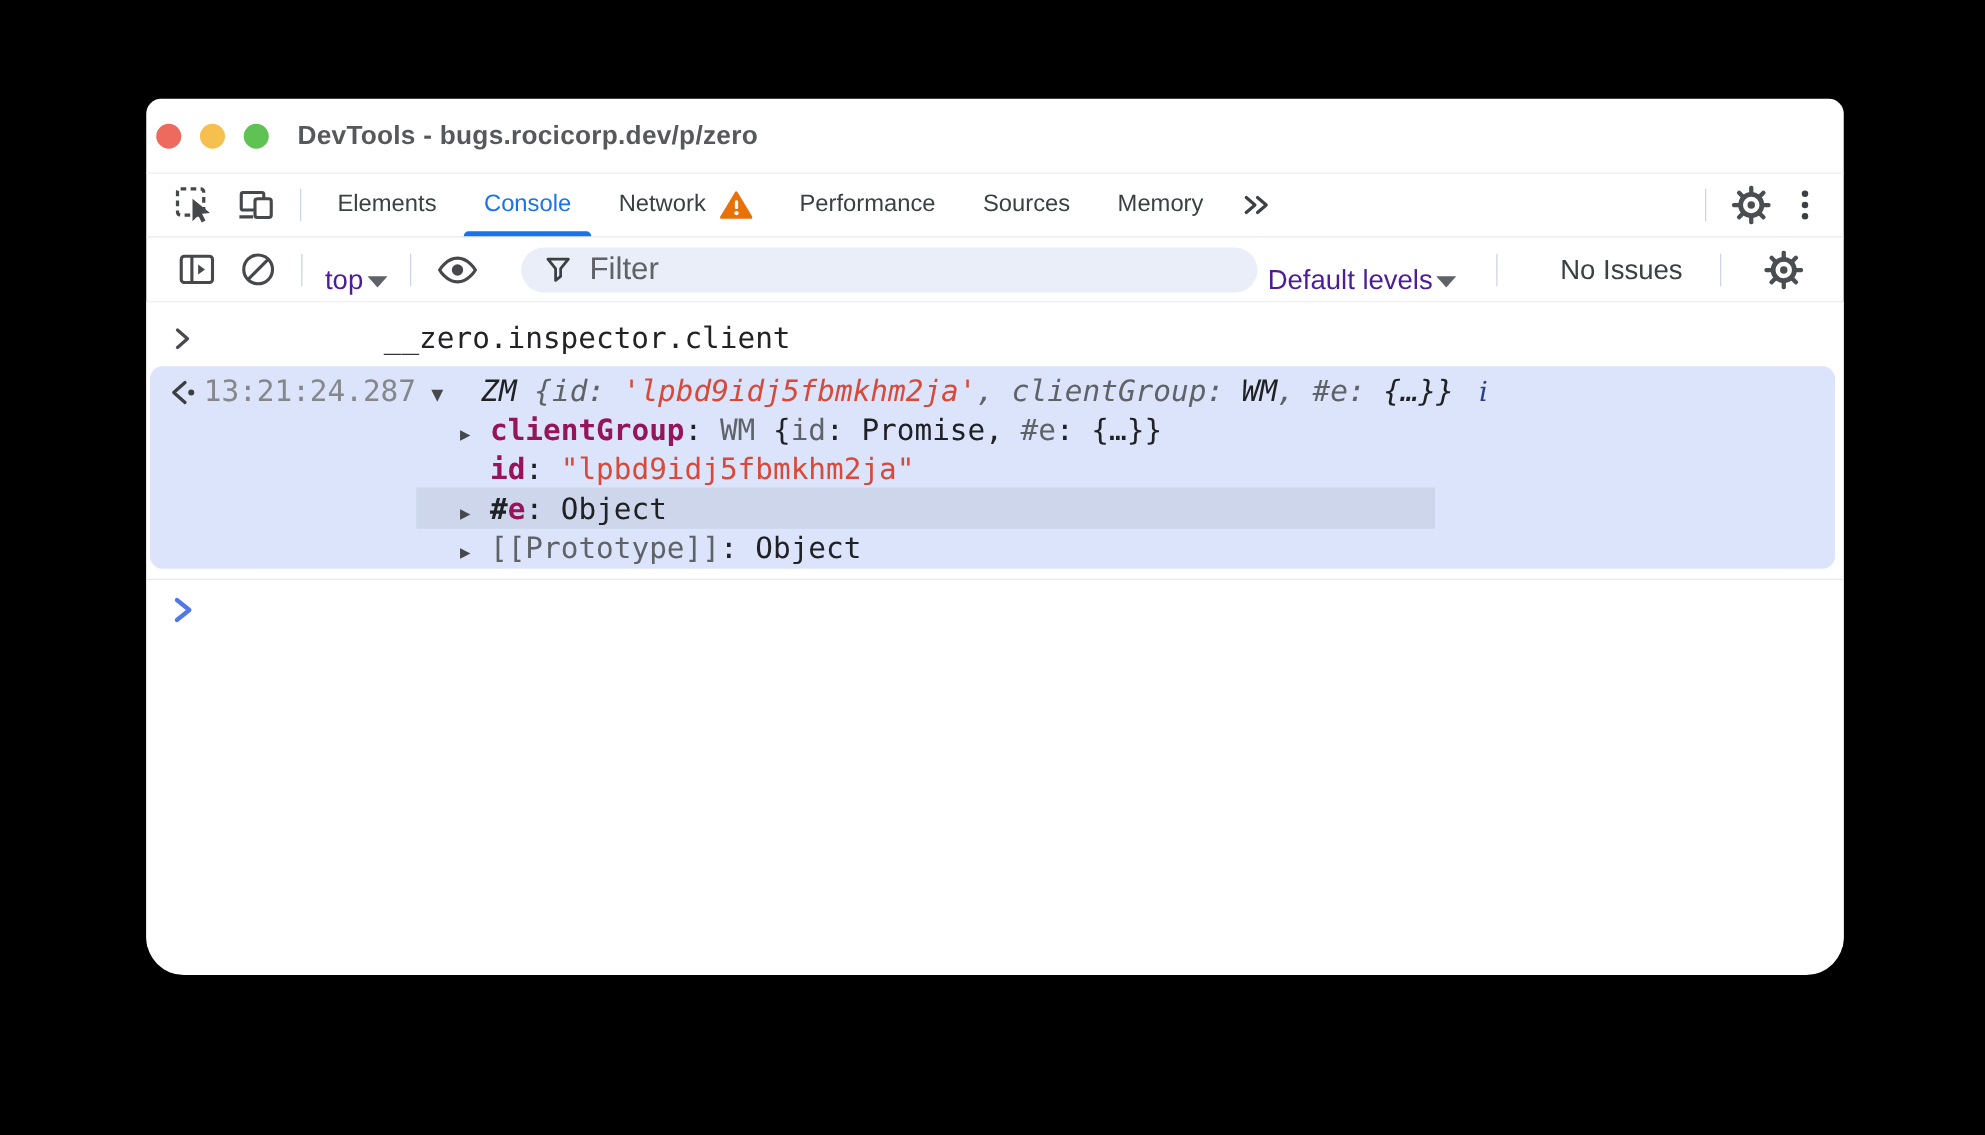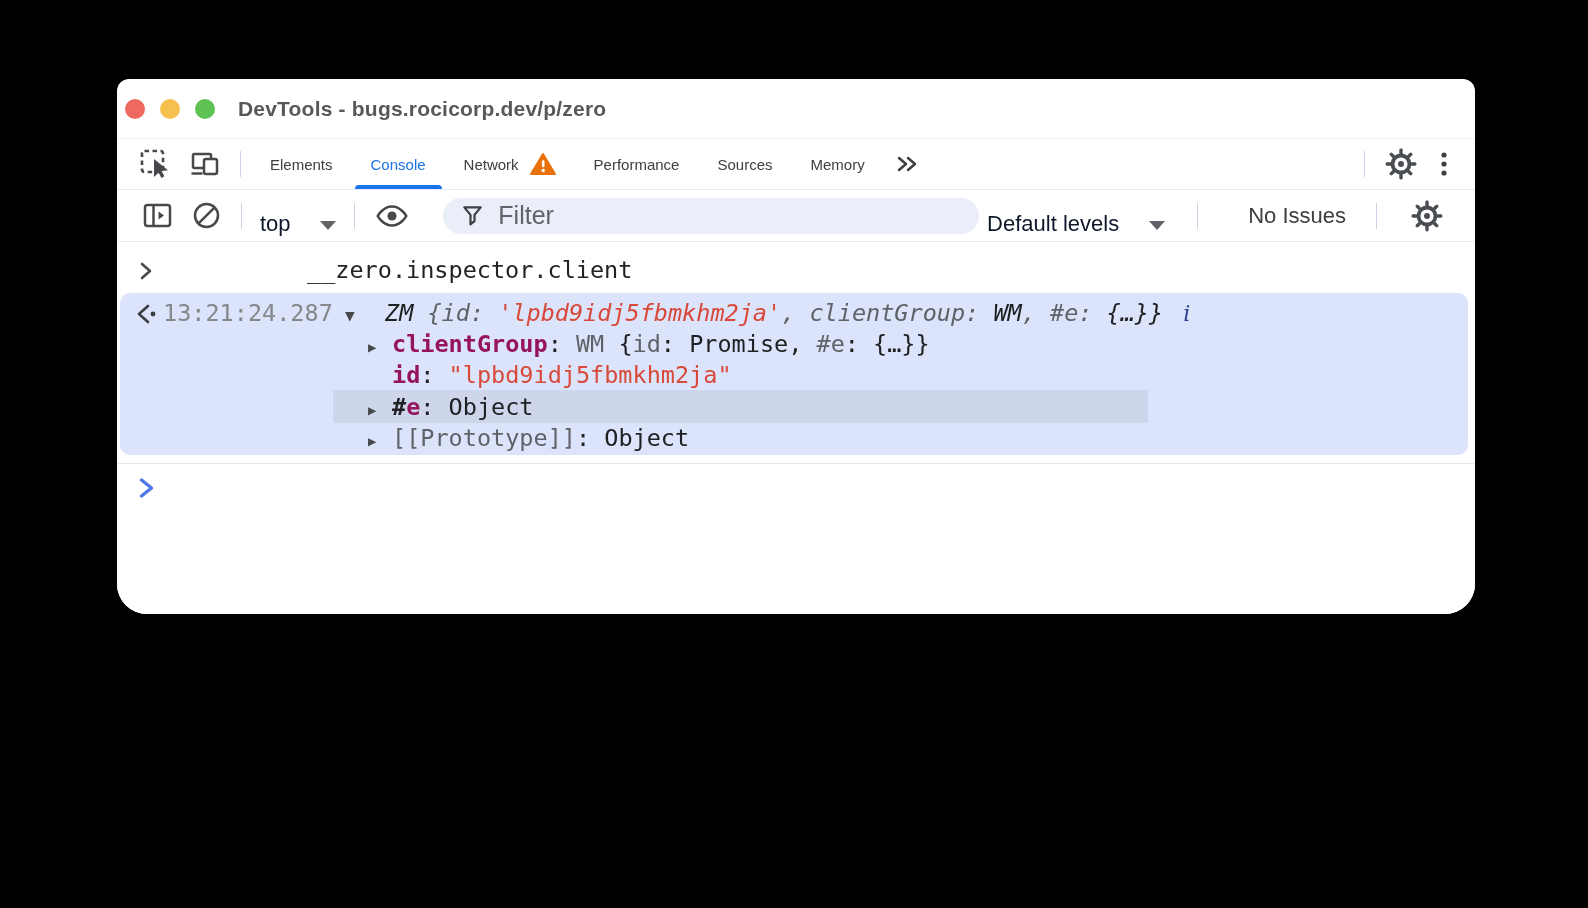--- a/index.html
+++ b/index.html
@@ -1,51 +1,51 @@
 <!DOCTYPE html>
 <html><head>
 <meta charset="utf-8">
 <style>
   * { margin:0; padding:0; box-sizing:border-box; }
   html,body { background:#000; }
   .stage { position:relative; width:1588px; height:908px; background:#000; overflow:hidden; }
 
   .window {
-    position:absolute; left:117px; top:79px; width:1358px; height:535px;
+    position:absolute; left:117px; top:79px; width:1358px; height:701px;
     background:#fff; border-radius:12px 12px 30px 30px; overflow:hidden;
     font-family:"Liberation Sans", sans-serif; color:#3c4043;
   }
 
   
   .titlebar { position:relative; height:60px; border-bottom:1px solid #eef0f4; }
   .lights { position:absolute; left:8px; top:20px; display:flex; gap:15px; }
   .light { width:20px; height:20px; border-radius:50%; }
   .light.red    { background:#ee6a5f; }
   .light.yellow { background:#f5c04e; }
   .light.green  { background:#5ec353; }
   .win-title { position:absolute; left:121px; top:0; line-height:60px;
     font-size:21px; font-weight:bold; color:#56585b; letter-spacing:.2px; }
 
   
   .tabbar { position:relative; height:51px; display:flex; align-items:center;
     border-bottom:1px solid #e7eaf2; padding-left:13px; }
   .icon-btn { display:flex; align-items:center; justify-content:center; height:100%; padding:0 9px; cursor:pointer; }
   .vsep { width:1px; height:26px; background:#ccd4e6; margin:0 10px; }
   .tab { position:relative; height:100%; display:flex; align-items:center;
-    padding:0 19px; font-size:15px; color:#3c4043; cursor:pointer; white-space:nowrap; }
+    padding:0 19px; font-size:19px; color:#3c4043; cursor:pointer; white-space:nowrap; }
   .tab.active { color:#1a73e8; }
   .tab-indicator { position:absolute; left:3px; right:3px; bottom:0; height:4px;
     background:#1a73e8; border-radius:4px 4px 0 0; }
   .tab .warn { margin-left:11px; display:flex; }
   .tab-right { margin-left:auto; display:flex; align-items:center; height:100%; padding-right:14px; }
 
   
   .toolbar { position:relative; height:52px; display:flex; align-items:center;
     border-bottom:1px solid #e7eaf2; padding:0 22px 0 16px; }
-  .dd { display:flex; align-items:center; gap:30px; font-size:22px; color:#0f172a;
+  .dd { display:flex; align-items:center; gap:3px; font-size:22px; color:#4c1d95;
     padding:0 8px; cursor:pointer; white-space:nowrap;margin-top:17px; }
   .caret { width:0; height:0; border-left:8px solid transparent;
     border-right:8px solid transparent; border-top:9px solid #5f6368; margin-top:3px; }
   .pill { display:flex; align-items:center; gap:13px; background:#e9eef9;
     border-radius:18px; height:36px; width:612px; padding:0 17px; margin-left:24px; }
   .pill input { flex:1; border:none; outline:none; background:transparent;
     font-family:"Liberation Sans",sans-serif; font-size:25px; color:#3c4043; }
   .pill input::placeholder { color:#5f6368; opacity:1; }
   .tb-right { margin-left:auto; display:flex; align-items:center; gap:14px; }
   .plain-label { font-size:22px; color:#3c4043; padding:0 6px; cursor:pointer; white-space:nowrap;margin-left:20px; }

